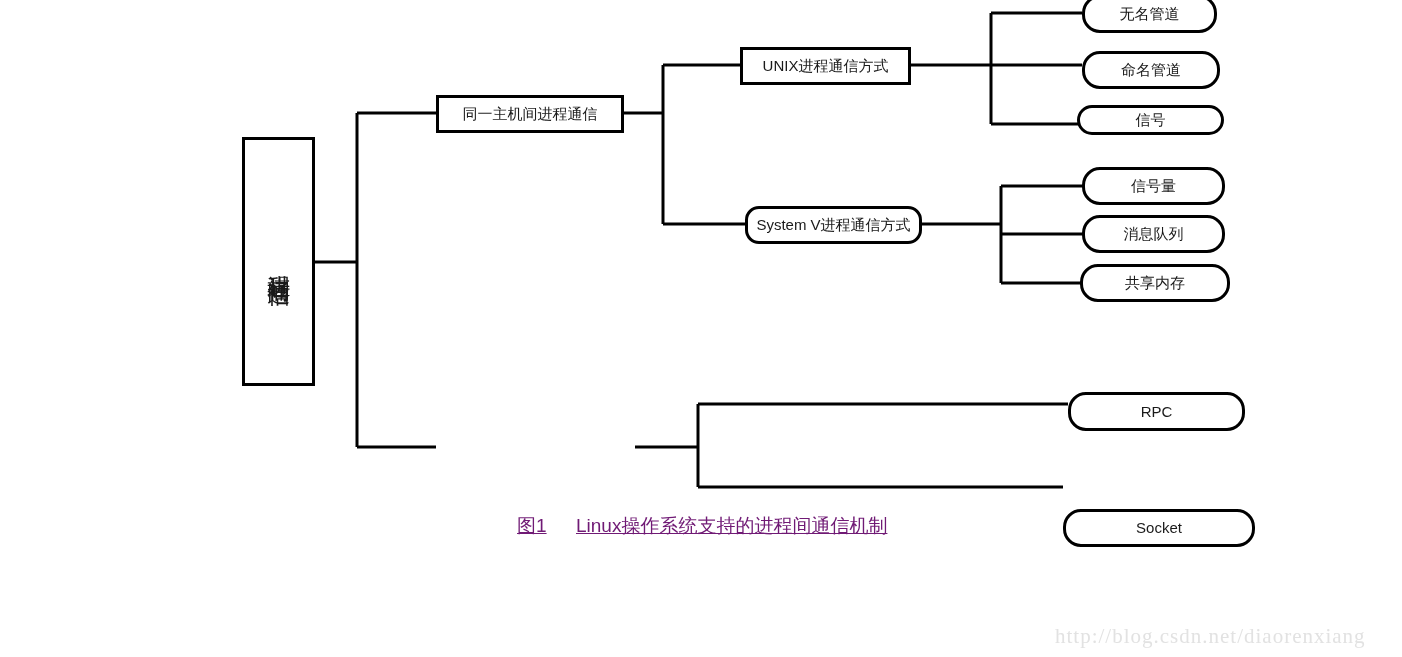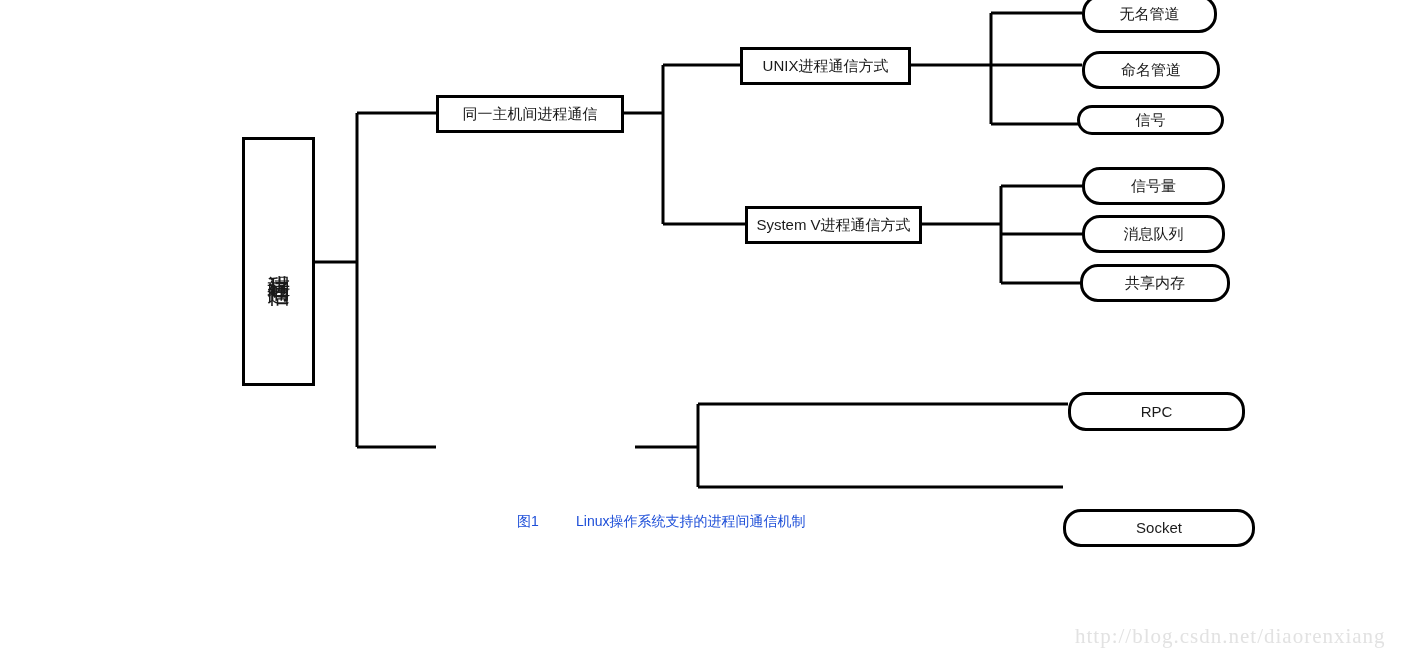--- a/index.html
+++ b/index.html
@@ -57,24 +57,25 @@
     font-size: 23px;
     line-height: 1.38;
     writing-mode: vertical-rl;
     text-orientation: upright;
     letter-spacing: 2px;
     color: #1a1a1a;
     font-family: "Liberation Sans", "DejaVu Sans", sans-serif;
   }
   .caption {
     position: absolute;
-    font-size: 14px;
-    color: #1d4ed8;
+    font-size: 19px;
+    color: #701a75;
     white-space: pre;
     font-family: "Liberation Sans", "DejaVu Sans", sans-serif;
+    text-decoration: underline;
   }
   .watermark {
     position: absolute;
     font-size: 21px;
     color: #e2e2e2;
     white-space: nowrap;
     letter-spacing: 1px;
     font-family: "Liberation Serif", "DejaVu Serif", serif;
   }
 </style>
@@ -128,21 +129,21 @@
 
   <div class="node-box" style="left:436px; top:95px; width:188px; height:38px;">
     <span class="node-label">同一主机间进程通信</span>
   </div>
 
 
   <div class="node-box" style="left:740px; top:47px; width:171px; height:38px;">
     <span class="node-label">UNIX进程通信方式</span>
   </div>
 
-  <div class="node-box" style="left:745px; top:206px; width:177px; height:38px;">
+  <div class="node-box" style="left:745px; top:206px; width:177px; height:38px;border-radius:14px;">
     <span class="node-label">System V进程通信方式</span>
   </div>
 
   <div class="node-box rounded" style="left:1082px; top:-5px; width:135px; height:38px;">
     <span class="node-label">无名管道</span>
   </div>
 
   <div class="node-box rounded" style="left:1082px; top:51px; width:138px; height:38px;">
     <span class="node-label">命名管道</span>
   </div>
@@ -167,15 +168,15 @@
     <span class="node-label">RPC</span>
   </div>
 
   <div class="node-box rounded" style="left:1063px; top:467px; width:192px; height:38px;margin-top:42px;">
     <span class="node-label">Socket</span>
   </div>
 
   <div class="caption" style="left:517px; top:513px;">图1</div>
   <div class="caption" style="left:576px; top:513px;">Linux操作系统支持的进程间通信机制</div>
 
-  <div class="watermark" style="left:1055px; top:624px;margin-left:20px;">http://blog.csdn.net/diaorenxiang</div>
+  <div class="watermark" style="left:1055px; top:624px;">http://blog.csdn.net/diaorenxiang</div>
 
 </div>
 
 </body></html>

